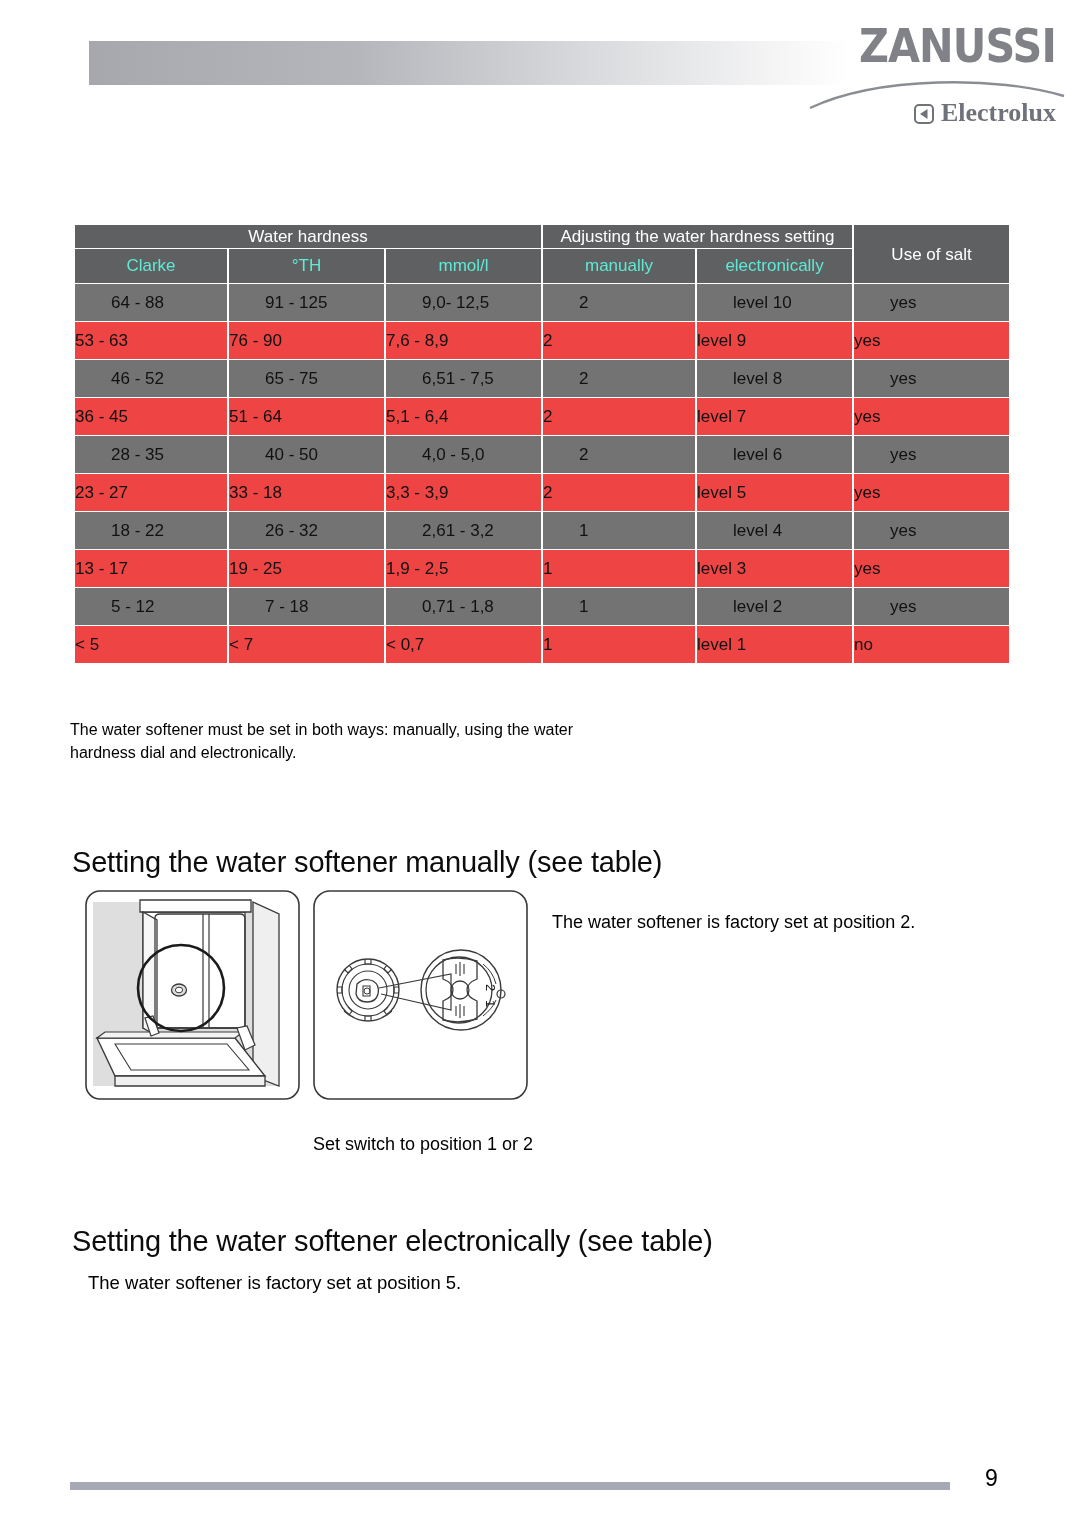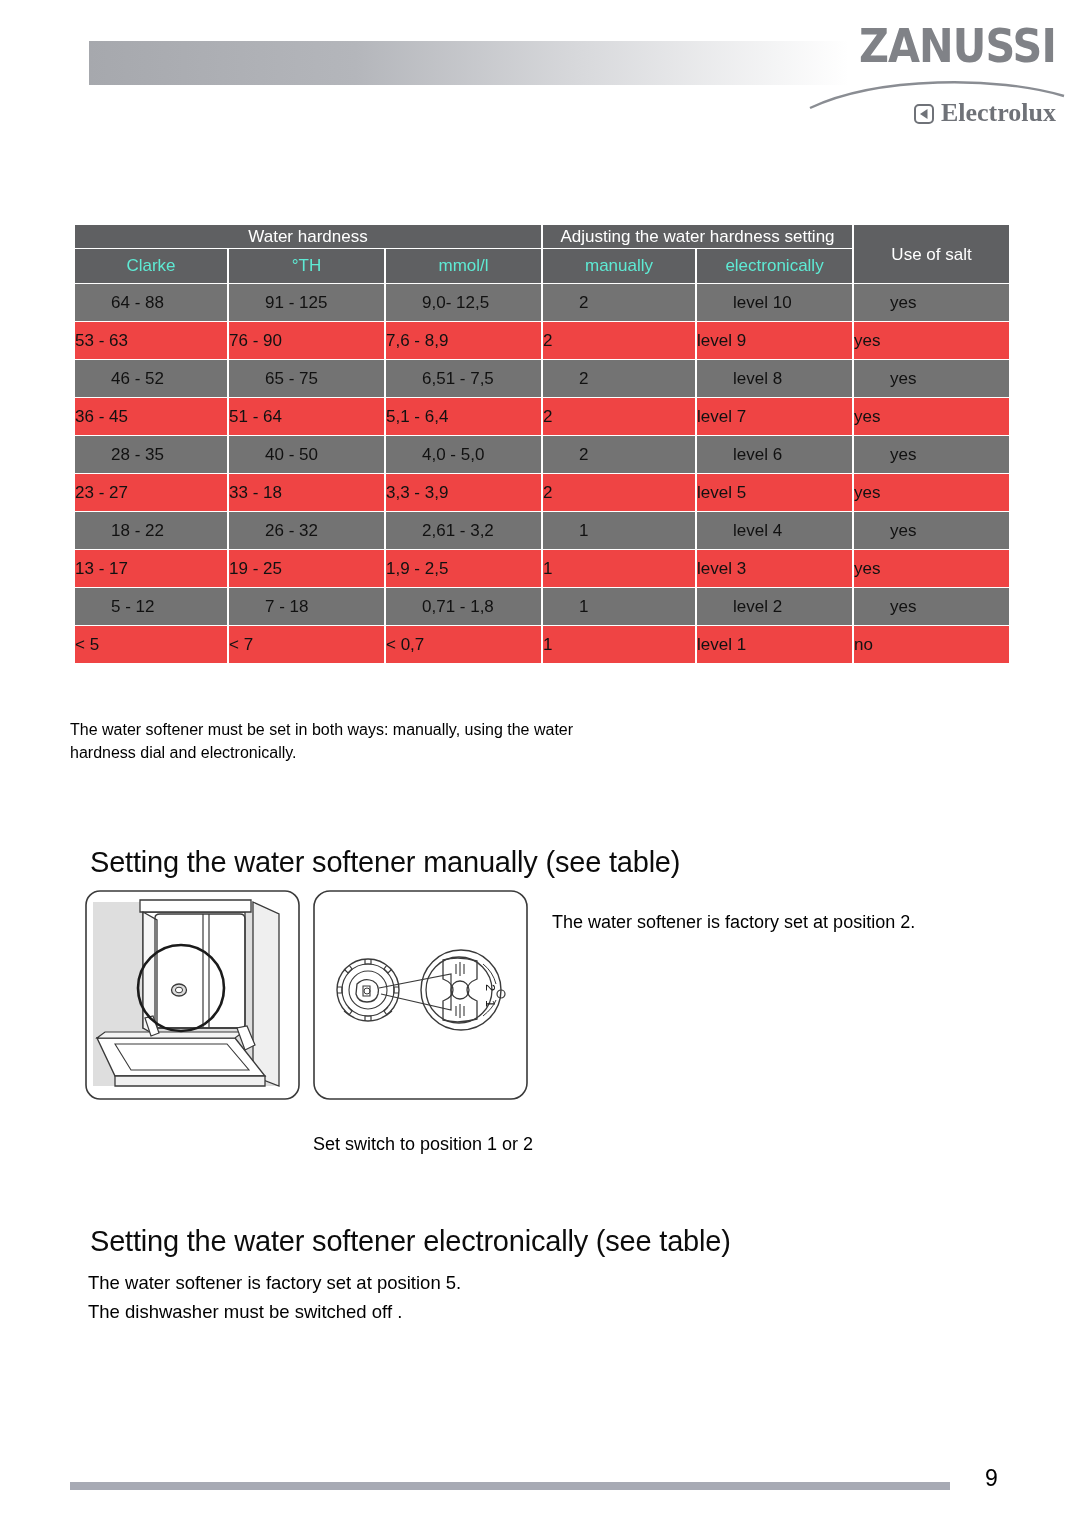--- a/index.html
+++ b/index.html
@@ -143,21 +143,20 @@
     color: #000;
   }
 
   .h2 {
     position: absolute;
     font-size: 29px;
     font-weight: normal;
     color: #0c0c0c;
     white-space: nowrap;
     letter-spacing: -0.2px;
-    margin-left: 18px;
   }
   .h2-manual { left: 72px; top: 822px; }
   .h2-elec   { left: 72px; top: 1201px; }
 
   .para-factory2 {
     position: absolute;
     left: 552px;
     top: 891px;
     width: 420px;
     font-size: 18px;
@@ -433,17 +432,16 @@
   </svg>
 </div>
 
 <p class="para-factory2">The water softener is factory set at position 2.</p>
 <p class="caption-switch">Set switch to position 1 or 2</p>
 
 <h2 class="h2 h2-elec">Setting the water softener electronically (see table)</h2>
 
 <div class="para-elec">
   <div>The water softener is factory set at position 5.</div>
-  <div>The dishwasher must be switched off .</div>
 </div>
 
 <div class="footer-rule"></div>
 <div class="footer-page">9</div>
 
 </body></html>

